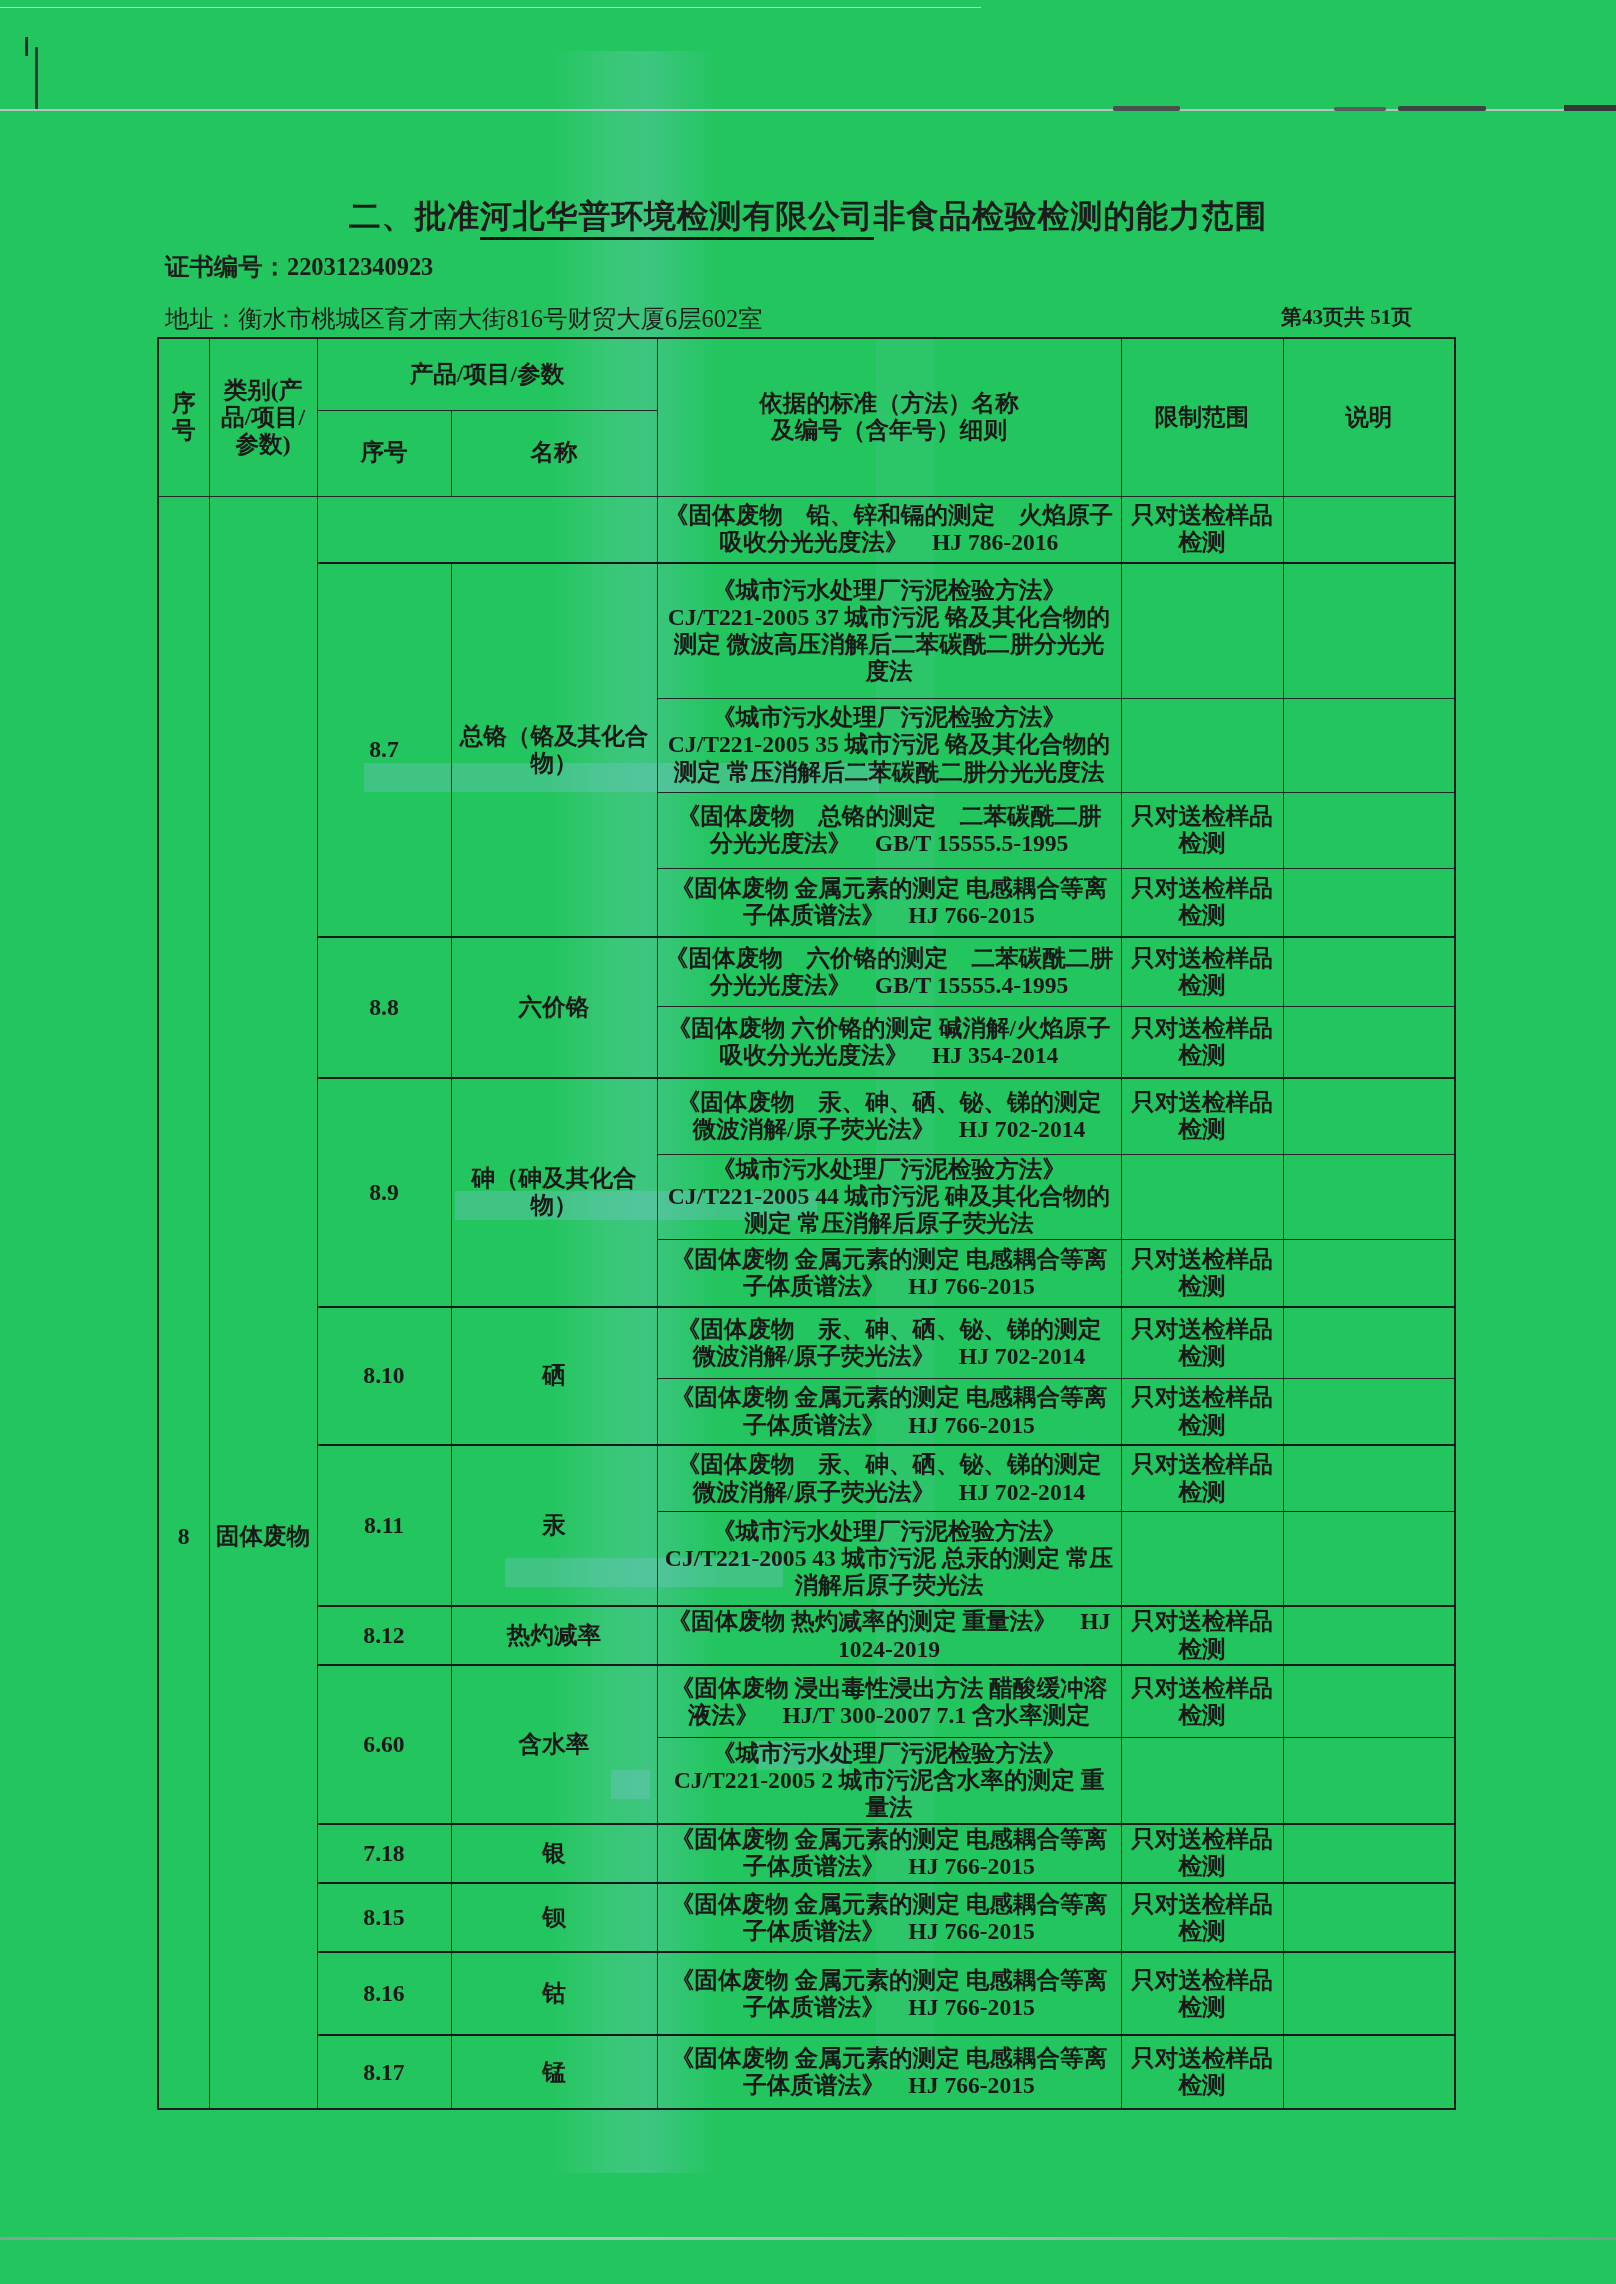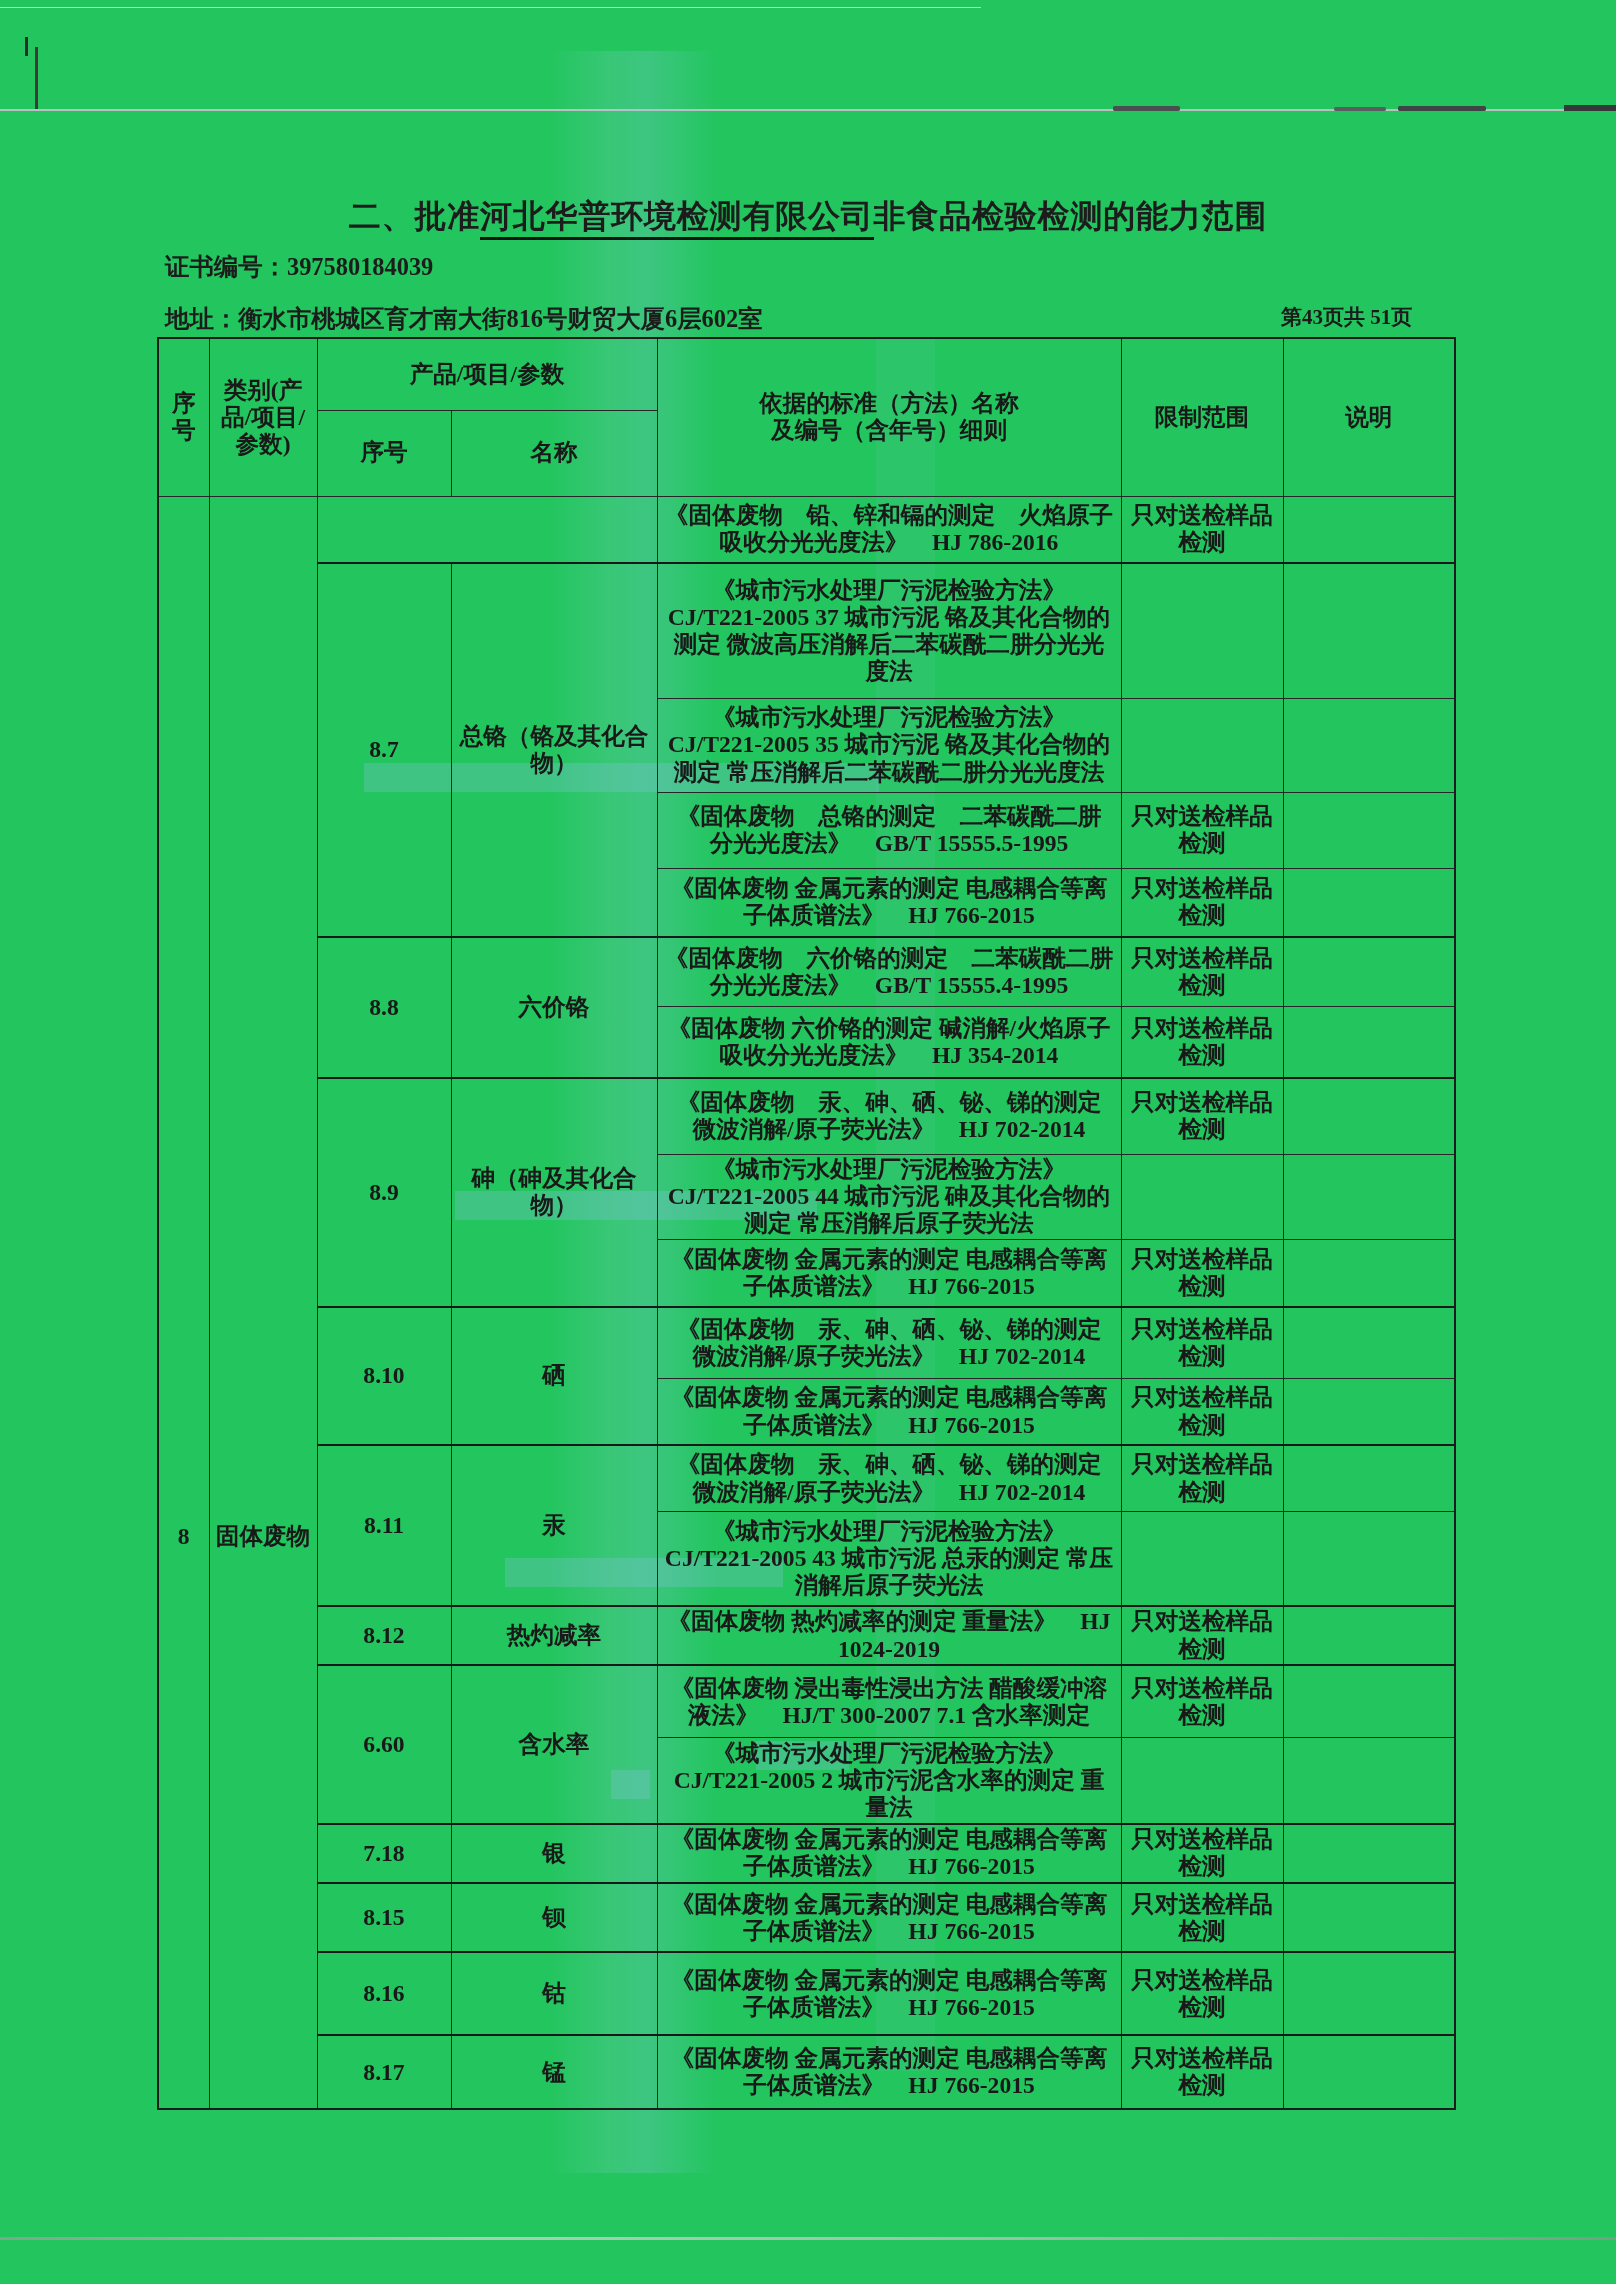--- a/index.html
+++ b/index.html
@@ -24,21 +24,21 @@
   .hl-a{left:364px;top:763px;width:515px;height:29px;}
   .hl-b{left:455px;top:1191px;width:362px;height:29px;}
   .hl-c{left:505px;top:1558px;width:278px;height:29px;}
   .hl-d{left:756px;top:1741px;width:93px;height:29px;}
   .hl-e{left:611px;top:1770px;width:39px;height:29px;}
   
   .title{position:absolute;left:0;top:195px;width:1616px;text-align:center;
          font-size:32px;font-weight:bold;letter-spacing:0.8px;white-space:nowrap;}
   .title .uline{border-bottom:3.4px solid #151515;padding-bottom:2.5px;}
   .cert{position:absolute;left:165px;top:251px;font-size:24.4px;font-weight:bold;}
-  .addr{position:absolute;left:165px;top:303px;font-size:24.4px;font-weight:bold;}
+  .addr{position:absolute;left:165px;top:303px;font-size:24.4px;font-weight:normal;}
   .pageinfo{position:absolute;left:1281px;top:303px;font-size:21px;font-weight:bold;}
   
   table.cap{position:absolute;left:157px;top:337px;width:1296px;border-collapse:collapse;
             table-layout:fixed;border:2.5px solid #1d1d1d;}
   .cap th,.cap td{border:1.7px solid #262626;font-weight:bold;text-align:center;
      vertical-align:middle;padding:1.7px 5px;font-size:23.6px;line-height:1.15;color:#191919;
      overflow:hidden;}
   .cap th{font-size:23.6px;}
   .cap .std{white-space:pre-line;}
   .cap .hstd{white-space:pre-line;}
@@ -62,21 +62,21 @@
   <div class="art bottom-line"></div>
   <div class="art smear-main"></div>
   <div class="art smear-2"></div>
   <div class="hl hl-a"></div>
   <div class="hl hl-b"></div>
   <div class="hl hl-c"></div>
   <div class="hl hl-d"></div>
   <div class="hl hl-e"></div>
 
   <div class="title"><span>二、批准</span><span class="uline">河北华普环境检测有限公司</span><span>非食品检验检测的能力范围</span></div>
-  <div class="cert">证书编号：397580184039</div>
+  <div class="cert">证书编号：220312340923</div>
   <div class="addr">地址：衡水市桃城区育才南大街816号财贸大厦6层602室</div>
   <div class="pageinfo">第43页共  51页</div>
 
   <table class="cap">
     <colgroup>
       <col style="width:51px">
         <col style="width:108px">
         <col style="width:134px">
       <col style="width:206px">
         <col style="width:464px">

